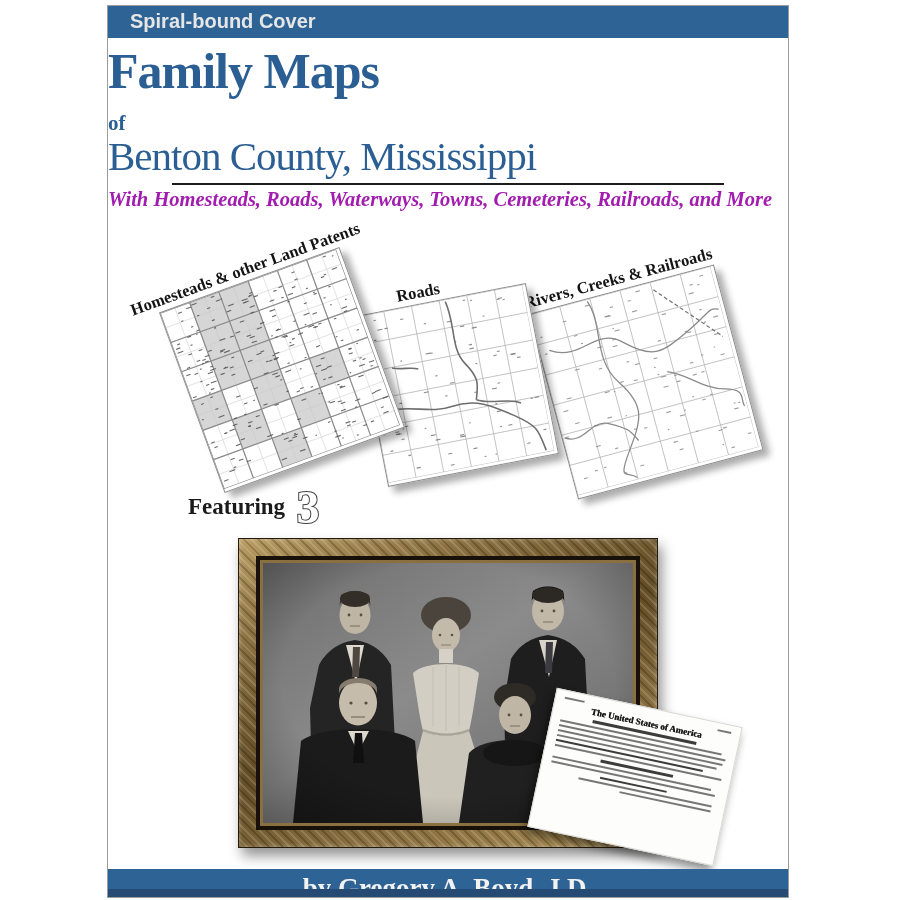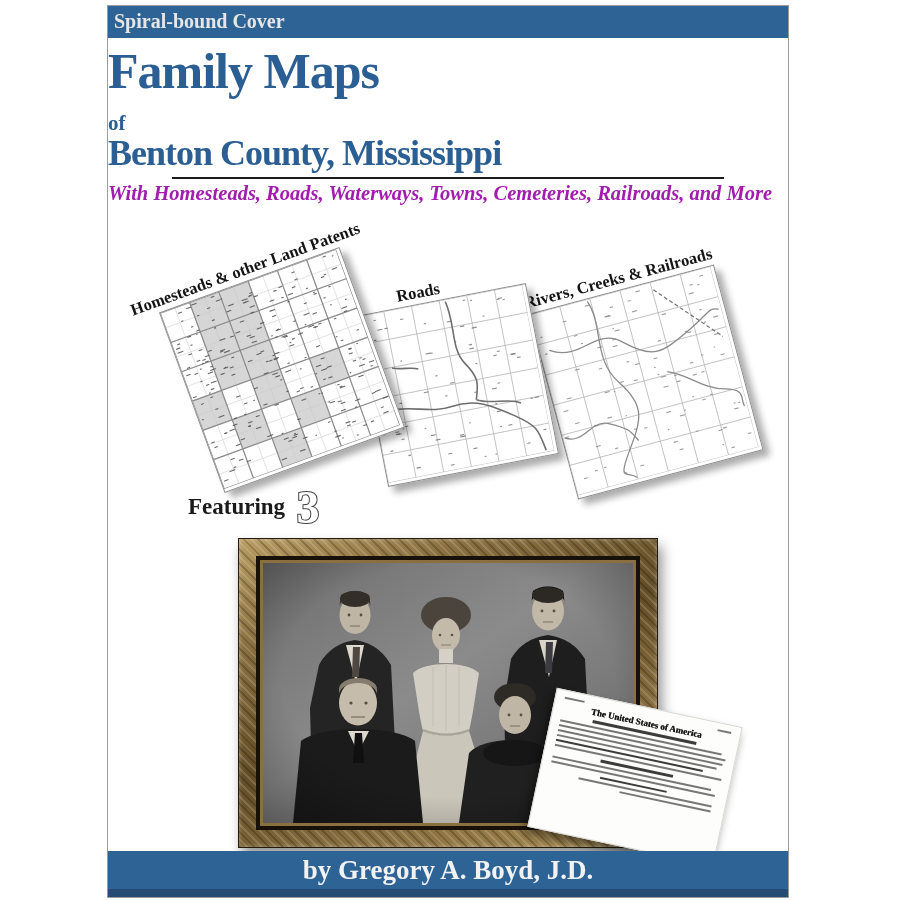--- a/index.html
+++ b/index.html
@@ -3,28 +3,28 @@
 <meta charset="utf-8">
 <style>
   html,body{margin:0;padding:0;background:#ffffff;}
   .stage{position:relative;width:900px;height:900px;background:#ffffff;overflow:hidden;
          font-family:"Liberation Serif", serif;}
   .cover{position:absolute;left:107px;top:5px;width:682px;height:893px;box-sizing:border-box;
          background:#ffffff;border:1px solid #9b9b9b;overflow:hidden;}
 
   
   .topbar{position:absolute;left:0;top:0;right:0;height:32px;background:#2e6396;
-          color:#e6e6e6;font-family:Liberation Serif, serif;font-weight:700;
-          font-size:20px;line-height:30px;padding-left:6px;box-sizing:border-box;}
+          color:#e6e6e6;font-family:Liberation Sans, sans-serif;font-weight:700;
+          font-size:20px;line-height:30px;padding-left:22px;box-sizing:border-box;}
 
   
   .titleblock{position:absolute;left:0;right:0;top:40px;text-align:left;color:#2b5f94;}
   .t1{font-size:50px;font-weight:700;line-height:1.02;letter-spacing:-1px;}
   .t-of{font-size:21px;font-weight:700;line-height:1;margin-top:16px;}
-  .t2{font-size:36px;font-weight:700;line-height:1.04;letter-spacing:-1px;margin-top:1px;}
+  .t2{font-size:41px;font-weight:400;line-height:1.04;letter-spacing:-1px;margin-top:1px;}
   .edition{color:#181818;font-size:26px;font-weight:400;margin-top:7px;}
   .rule{width:552px;height:2px;background:#1c1c1c;margin:5px auto 3px auto;}
   .subtitle{color:#a21caf;font-size:20.5px;font-style:italic;font-weight:600;white-space:nowrap;}
 
   
   .map{position:absolute;background:#ffffff;border:1.5px solid #8d8d8d;
        box-shadow:5px 7px 7px rgba(0,0,0,0.33);}
   .map svg{display:block;}
   .map-label{position:absolute;top:-22px;left:50%;transform:translateX(-50%);
              white-space:nowrap;font-weight:700;font-size:16.5px;color:#141414;}
@@ -55,21 +55,21 @@
   .doc{position:absolute;left:432px;top:700px;width:190px;height:142px;box-sizing:border-box;
        background:#fdfdfb;transform:rotate(12deg);z-index:6;padding:6px 9px 5px 9px;
        box-shadow:-2px 6px 10px rgba(0,0,0,0.45);border:1px solid #d8d8d4;}
   .doc-toprow{display:flex;justify-content:space-between;margin-bottom:2px;}
   .dl{height:2px;background:#777;margin-top:3px;}
   .dl.b{background:#3c3c3c;height:2.5px;}
   .doc-title{text-align:center;font-weight:700;font-size:9px;color:#1b1b1b;letter-spacing:0;
              line-height:10px;text-shadow:0.4px 0 0 #1b1b1b;}
 
   
-  .bottombar{position:absolute;left:0;right:0;bottom:8px;height:38px;background:#2e6396;z-index:7;
+  .bottombar{position:absolute;left:0;right:0;bottom:8px;height:20px;background:#2e6396;z-index:7;
              text-align:center;color:#f2f2f2;font-size:27px;font-weight:700;line-height:38px;}
   .navystrip{position:absolute;left:0;right:0;bottom:0;height:8px;background:#254a73;z-index:7;}
 </style>
 </head>
 <body>
 
 <div class="stage">
   <div class="cover">
 
     <div class="topbar">Spiral-bound Cover</div>

